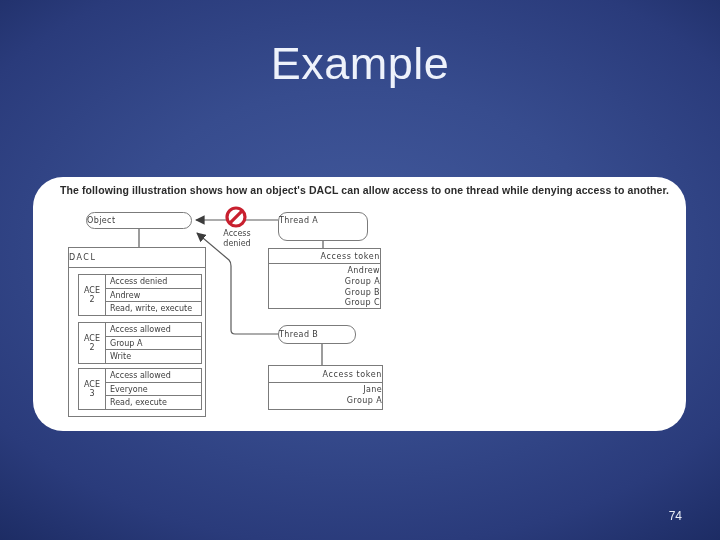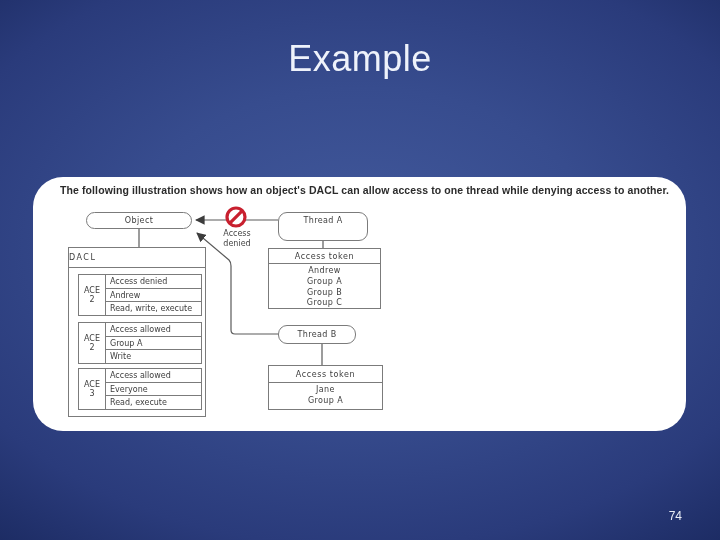--- a/index.html
+++ b/index.html
@@ -11,21 +11,21 @@
     width: 720px; height: 540px;
     background: radial-gradient(ellipse 95% 85% at 50% 46%,
       #42599c 0%, #374c8e 35%, #2a3b7b 65%, #1b2a61 85%, #131d4a 100%);
     overflow: hidden;
   }
 
   .slide-title {
     position: absolute;
     top: 38px; left: 0; width: 720px;
     text-align: center;
-    font-size: 36px;
+    font-size: 45px;
     font-weight: 400;
     letter-spacing: 0.5px;
     color: #eef2fb;
   }
 
   .panel {
     position: absolute;
     left: 33px; top: 177px;
     width: 653px; height: 254px;
     background: #ffffff;
@@ -50,21 +50,20 @@
     color: #3d3d3d;
   }
 
   svg.connectors { position: absolute; inset: 0; }
 
   .pill {
     position: absolute;
     background: #fff;
     border: 1px solid #7b7b7b;
     border-radius: 9px;
-    text-align: center;
     letter-spacing: 0.4px;
   }
   .pill-object  { left: 53px;  top: 35px;  width: 106px; height: 17px; line-height: 15px; }
   .pill-threada { left: 245px; top: 35px;  width: 90px;  height: 29px; line-height: 15px; }
   .pill-threadb { left: 245px; top: 148px; width: 78px;  height: 19px; line-height: 17px; }
 
   .denied-caption {
     position: absolute;
     left: 180px; top: 52px; width: 48px;
     text-align: center;
@@ -110,21 +109,21 @@
     display: flex; align-items: center;
     padding-left: 4px;
     white-space: nowrap;
   }
   .ace-row:last-child { border-bottom: none; }
 
   .token {
     position: absolute;
     border: 1px solid #7b7b7b;
     background: #fff;
-    text-align: center;
+    text-align: right;
   }
   .token-a { left: 235px; top: 71px;  width: 113px; height: 61px; }
   .token-b { left: 235px; top: 188px; width: 115px; height: 45px; }
   .token-header {
     border-bottom: 1px solid #7b7b7b;
     letter-spacing: 0.6px;
   }
   .token-a .token-header { height: 15px; line-height: 15px; }
   .token-b .token-header { height: 17px; line-height: 17px; }
   .token-body { padding-top: 2px; }

